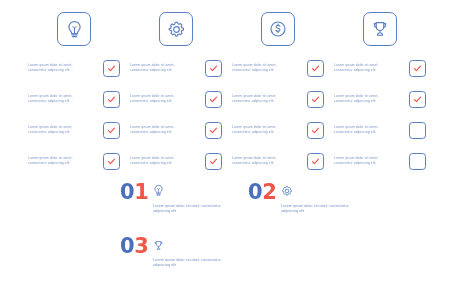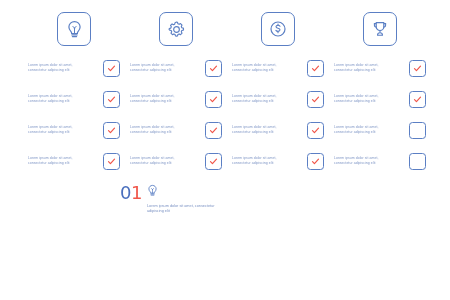--- a/index.html
+++ b/index.html
@@ -89,22 +89,22 @@
     display: flex;
     justify-content: space-between;
     margin-bottom: 22px;
   }
   .num-card {
     display: flex;
     align-items: flex-start;
     width: 112px;
   }
   .num {
-    font-size: 18px;
-    font-weight: normal;
+    font-size: 21px;
+    font-weight: bold;
     color: #4a6fbd;
     letter-spacing: -0.5px;
     line-height: 21px;
     margin-right: 5px;
     font-family: "DejaVu Sans", sans-serif;
   }
   .num .accent { color: #f0564a; }
   .num-right {
     display: flex;
     flex-direction: column;
@@ -303,24 +303,49 @@
             <svg width="11" height="13" viewBox="0 0 17 19">
               <path d="M8.5 1.6c-3.1 0-5.6 2.4-5.6 5.4 0 1.9 1 3.3 1.9 4.3.5.6.8 1.1.8 1.8v.4h5.8v-.4c0-.7.3-1.2.8-1.8.9-1 1.9-2.4 1.9-4.3 0-3-2.5-5.4-5.6-5.4z" fill="none" stroke="#5b7fc4" stroke-width="1.4"></path>
               <path d="M5.9 14.9h5.2M6.4 16.6h4.2" stroke="#5b7fc4" stroke-width="1.4" stroke-linecap="round"></path>
               <path d="M8.5 13.3V8.1M8.5 8.1L6.9 6.4M8.5 8.1l1.6-1.7" stroke="#5b7fc4" stroke-width="1.1" stroke-linecap="round" fill="none"></path>
             </svg>
           </div>
           <div class="num-text">Lorem ipsum dolor sit amet, consectetur adipiscing elit</div>
         </div>
       </div>
 
+      <div class="num-card">
+        <div class="num"><span>0</span><span class="accent">2</span></div>
+        <div class="num-right">
+          <div class="num-icon">
+            <svg width="12" height="12" viewBox="0 0 20 20">
+              <path d="M10 2.2l1.1.2.4 1.6 1.3.55 1.45-.8.8.8.8.8-.8 1.45.55 1.3 1.6.4.2 1.1-.2 1.1-1.6.4-.55 1.3.8 1.45-1.6 1.6-1.45-.8-1.3.55-.4 1.6-1.1.2-1.1-.2-.4-1.6-1.3-.55-1.45.8-1.6-1.6.8-1.45-.55-1.3-1.6-.4L2.2 10l.2-1.1 1.6-.4.55-1.3-.8-1.45 1.6-1.6 1.45.8 1.3-.55.4-1.6z" fill="none" stroke="#5b7fc4" stroke-width="1.4" stroke-linejoin="round"></path>
+              <circle cx="10" cy="10" r="3" fill="none" stroke="#5b7fc4" stroke-width="1.4"></circle>
+            </svg>
+          </div>
+          <div class="num-text">Lorem ipsum dolor sit amet, consectetur adipiscing elit</div>
+        </div>
+      </div>
 
     </div>
 
     <div class="bottom-row">
 
 
+      <div class="num-card">
+        <div class="num"><span>0</span><span class="accent">3</span></div>
+        <div class="num-right">
+          <div class="num-icon">
+            <svg width="11" height="11" viewBox="0 0 18 18">
+              <path d="M5.2 2.6h7.6v4.1c0 2.1-1.7 3.8-3.8 3.8S5.2 8.8 5.2 6.7V2.6z" fill="none" stroke="#5b7fc4" stroke-width="1.3" stroke-linejoin="round"></path>
+              <path d="M5.2 3.6H3.4v1.3c0 1.2 1 2.2 2.2 2.2M12.8 3.6h1.8v1.3c0 1.2-1 2.2-2.2 2.2" fill="none" stroke="#5b7fc4" stroke-width="1.2"></path>
+              <path d="M9 10.5v2.3M6.5 15.2h5c0-1.3-1.1-2.4-2.5-2.4s-2.5 1.1-2.5 2.4z" fill="none" stroke="#5b7fc4" stroke-width="1.2" stroke-linejoin="round"></path>
+            </svg>
+          </div>
+          <div class="num-text">Lorem ipsum dolor sit amet, consectetur adipiscing elit</div>
+        </div>
+      </div>
 
     </div>
 
   </div>
 
 </div>
 
 </body></html>

